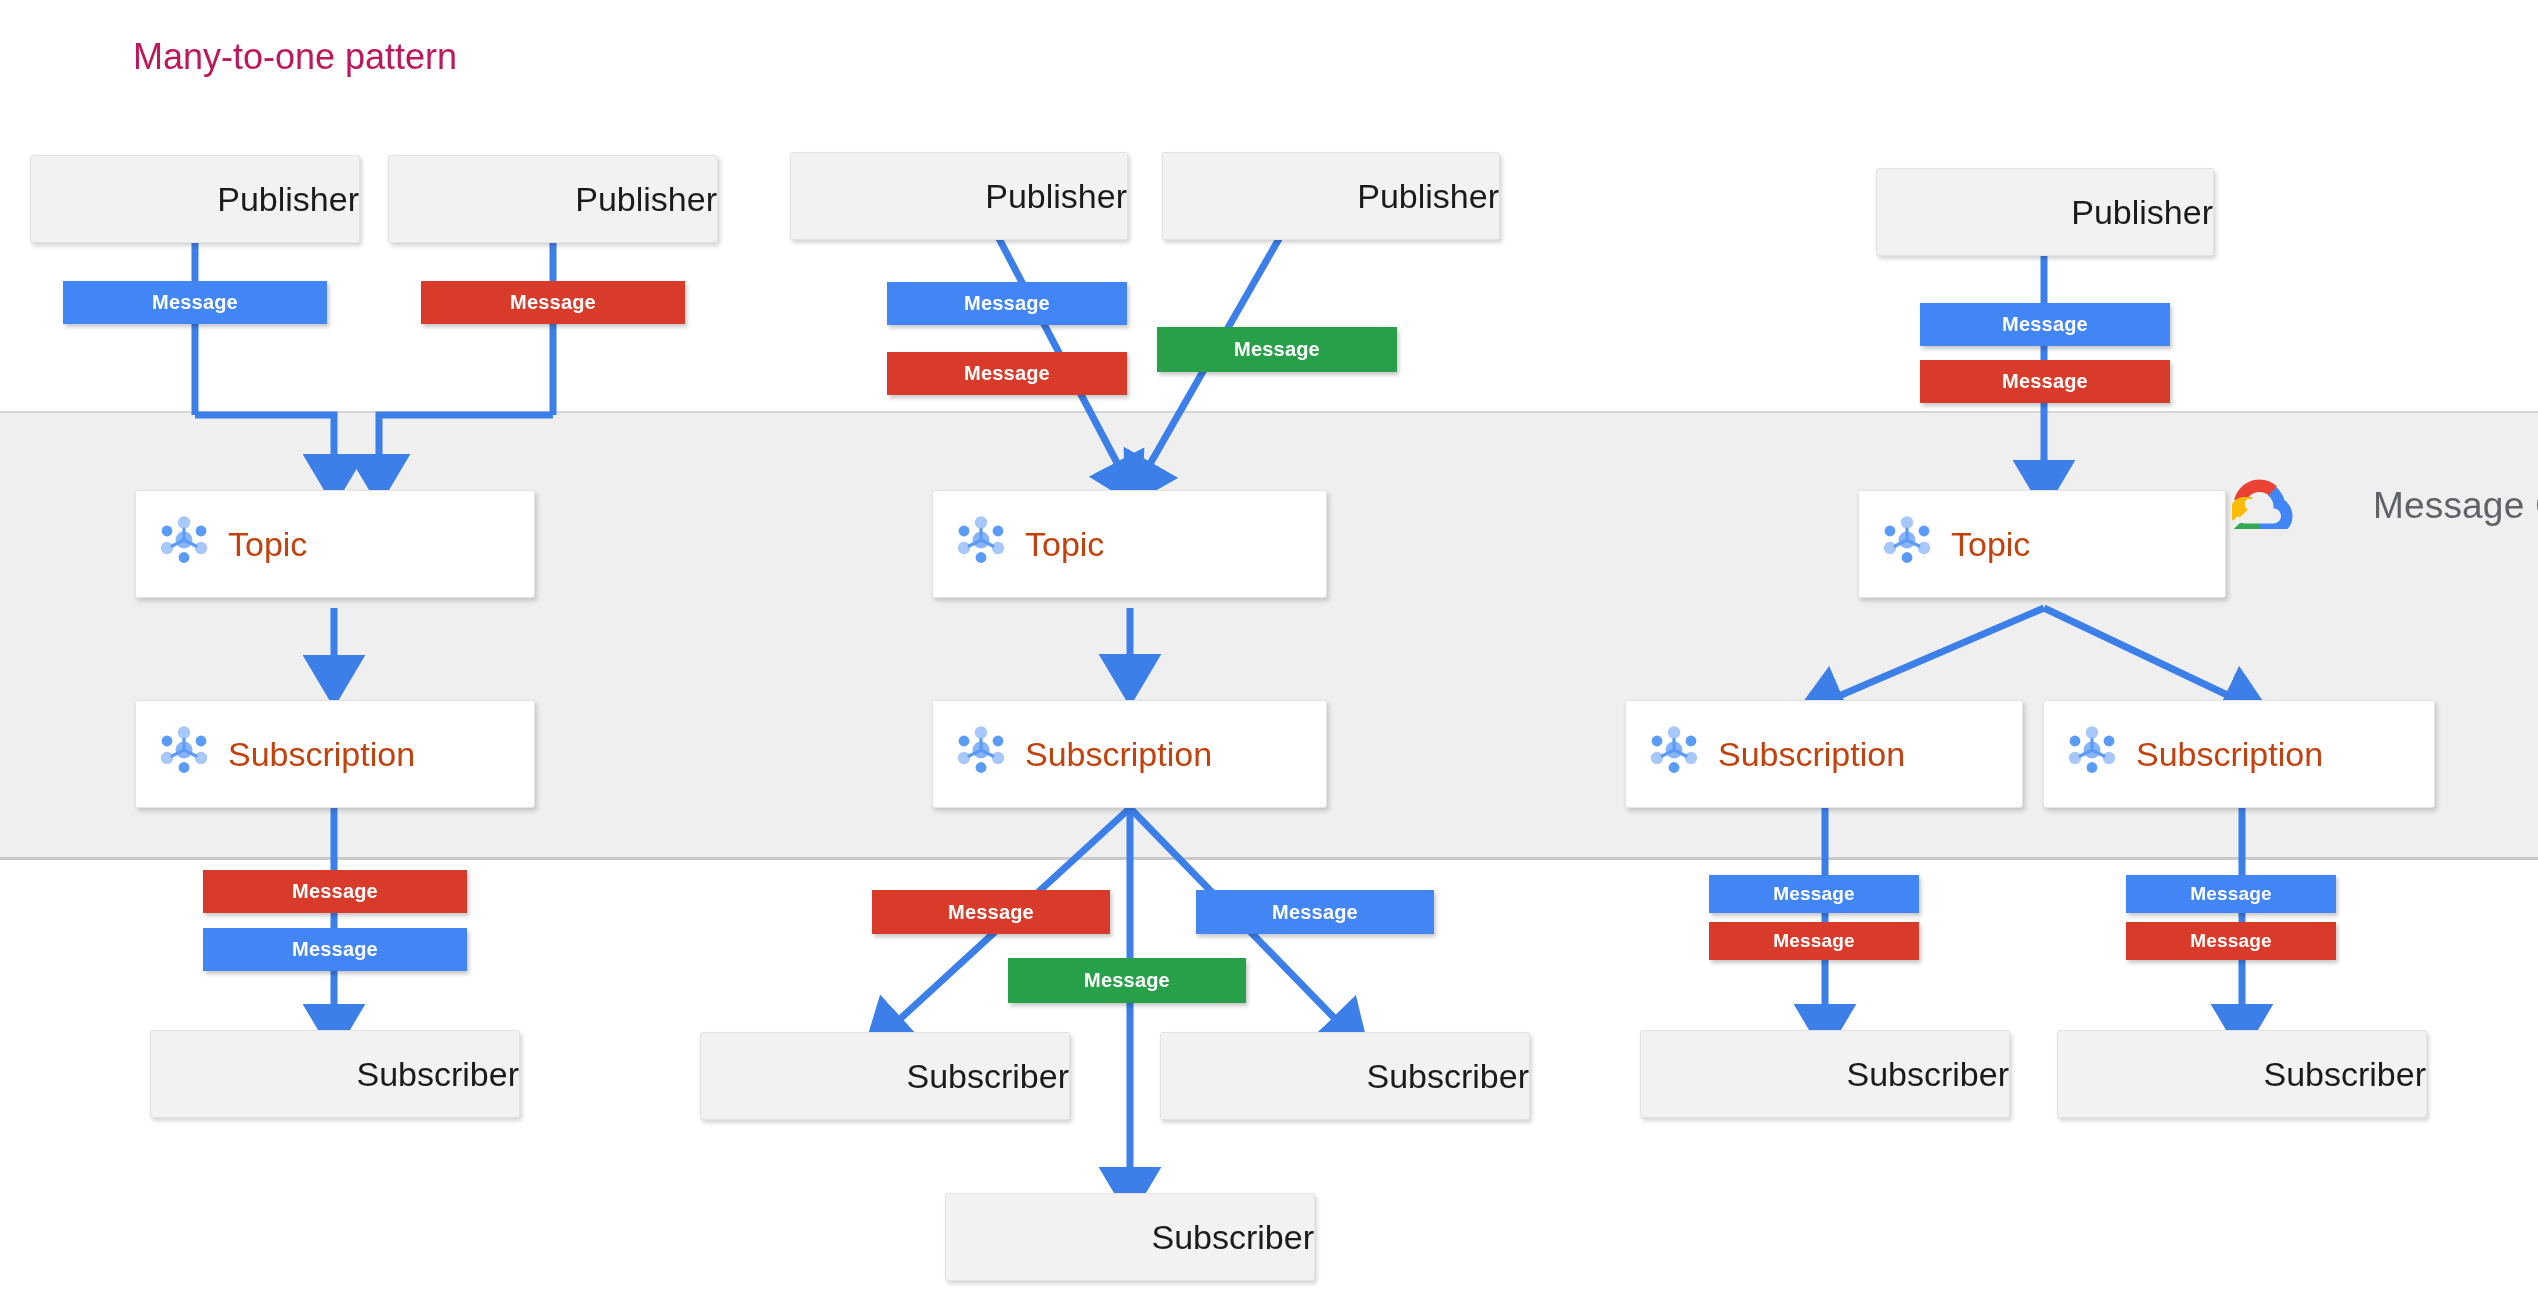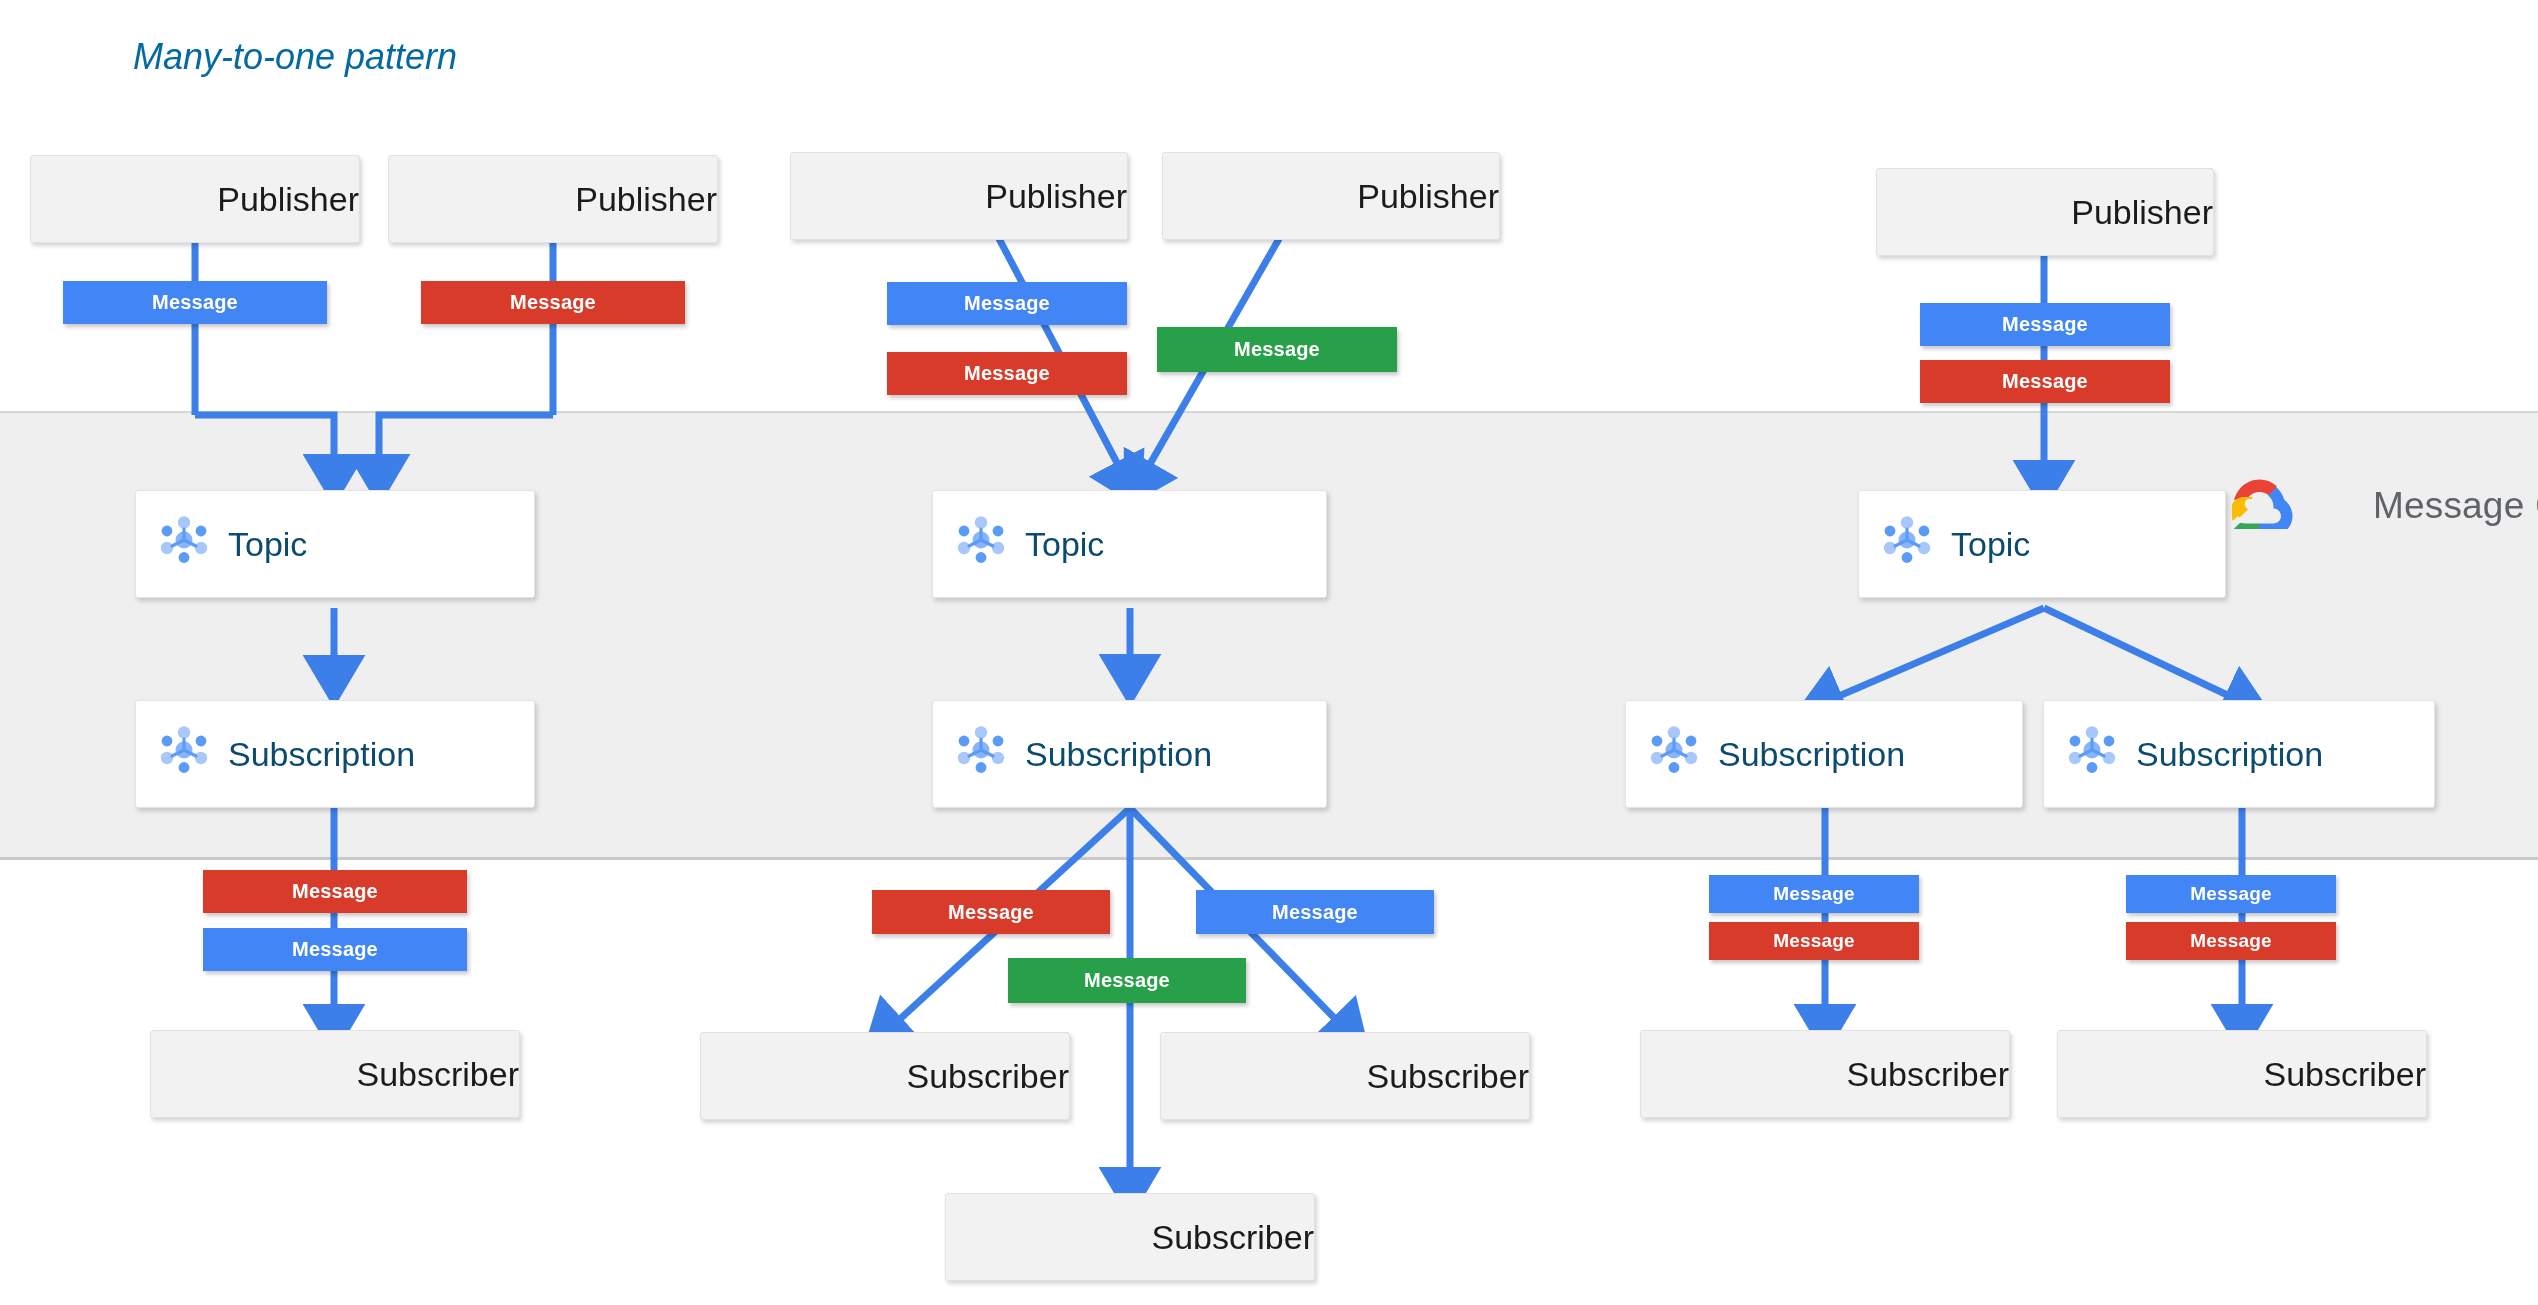--- a/index.html
+++ b/index.html
@@ -17,33 +17,33 @@
 
   
   .node{position:absolute;box-sizing:border-box;display:flex;
         align-items:center;justify-content:flex-end;}
   .plain{background:#f2f2f2;border:1px solid #e2e2e2;border-radius:3px;
          box-shadow:2px 3px 4px rgba(0,0,0,.17);
          font-size:34px;color:#1b1b1b;font-weight:400;}
   .psbox{background:#fff;border:1px solid #e4e4e4;border-radius:3px;
          box-shadow:2px 3px 5px rgba(0,0,0,.18);
          justify-content:flex-start;padding-left:22px;gap:18px;
-         font-size:34px;color:#0c4a6e;}
+         font-size:34px;color:#c2410c;}
   .psbox .lbl{line-height:1;}
 
   
   .msg{position:absolute;box-sizing:border-box;display:flex;
        align-items:center;justify-content:center;
        color:#fff;font-size:20px;font-weight:700;letter-spacing:.2px;
        box-shadow:2px 3px 4px rgba(0,0,0,.22);}
   .msg.sm{font-size:19px;}
 
   
-  .title{position:absolute;font-size:36px;color:#0369a1;
-         white-space:pre;text-align:center;font-style:italic;}
+  .title{position:absolute;font-size:36px;color:#be185d;
+         white-space:pre;text-align:center;}
 
   
   .gclogo{position:absolute;display:flex;align-items:center;gap:16px;}
   .gctext{font-size:37px;color:#5f6368;white-space:pre;letter-spacing:.2px;}
   .gctext .light{color:#7b7f85;}
 </style>
 </head>
 <body>
 
 <div id="stage">

